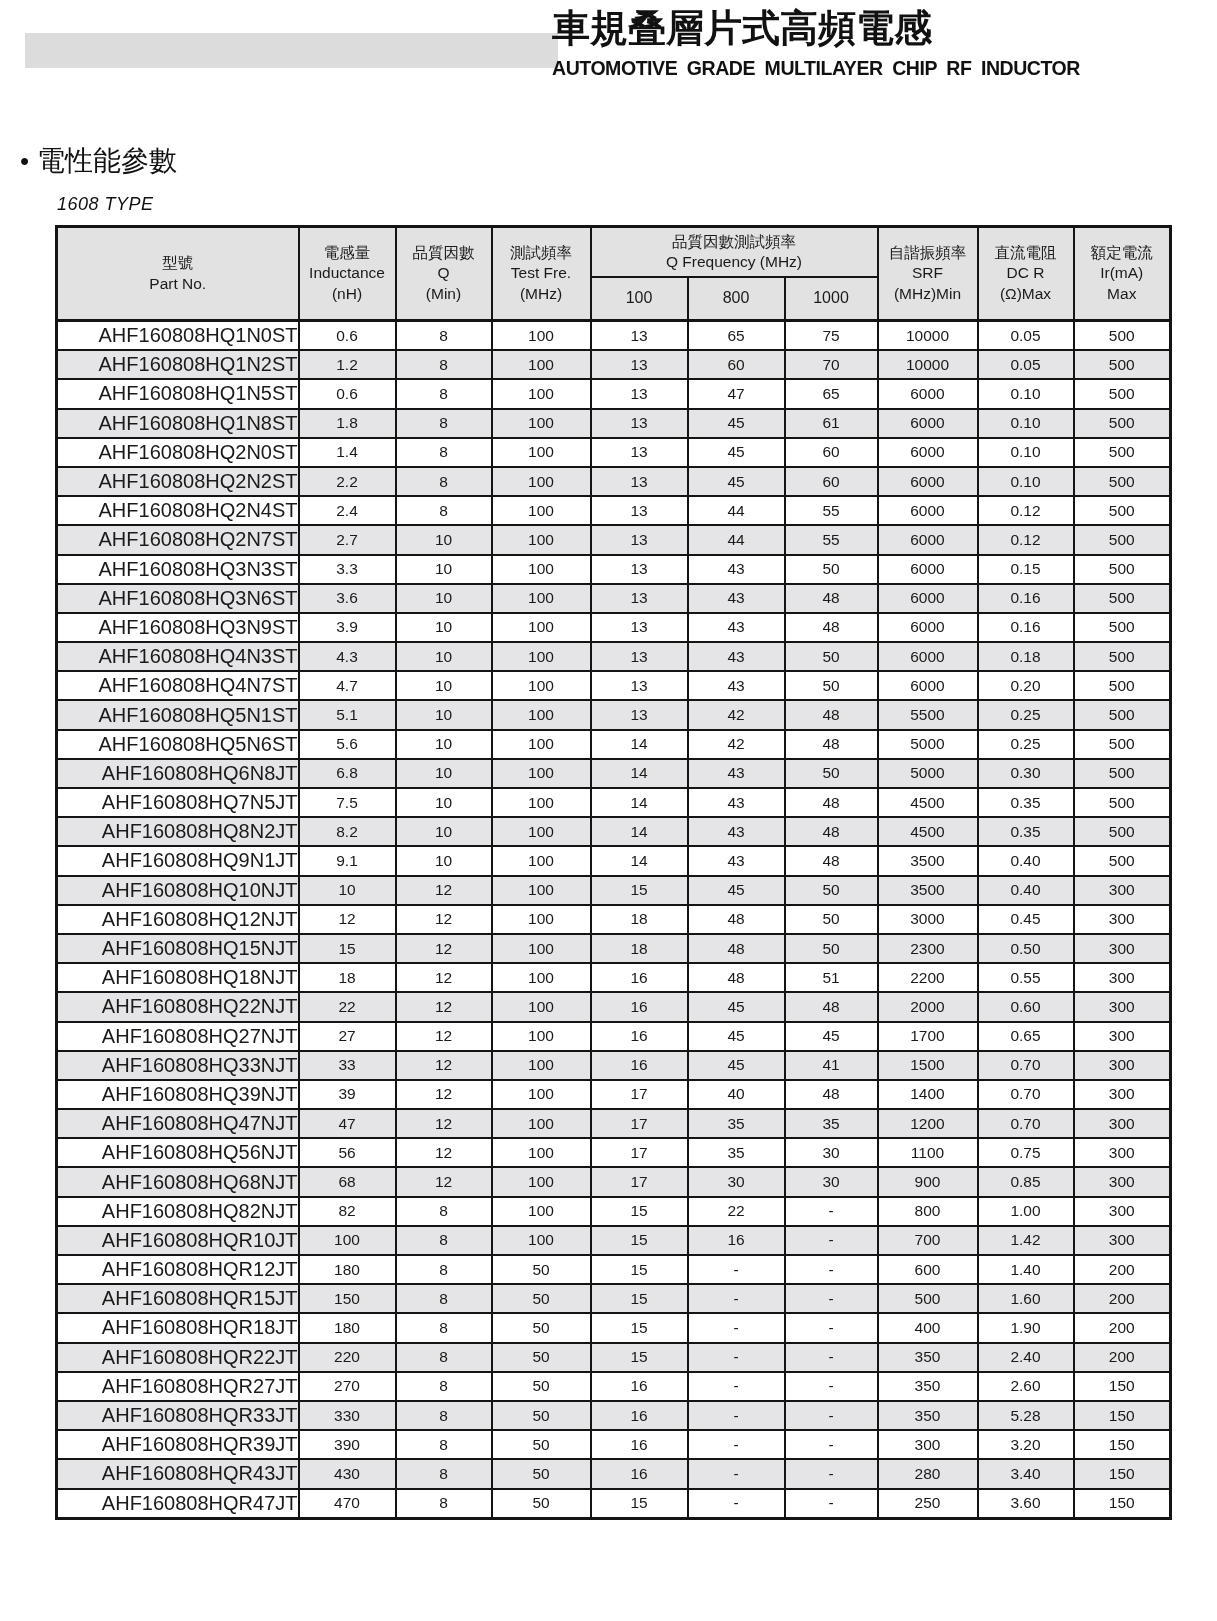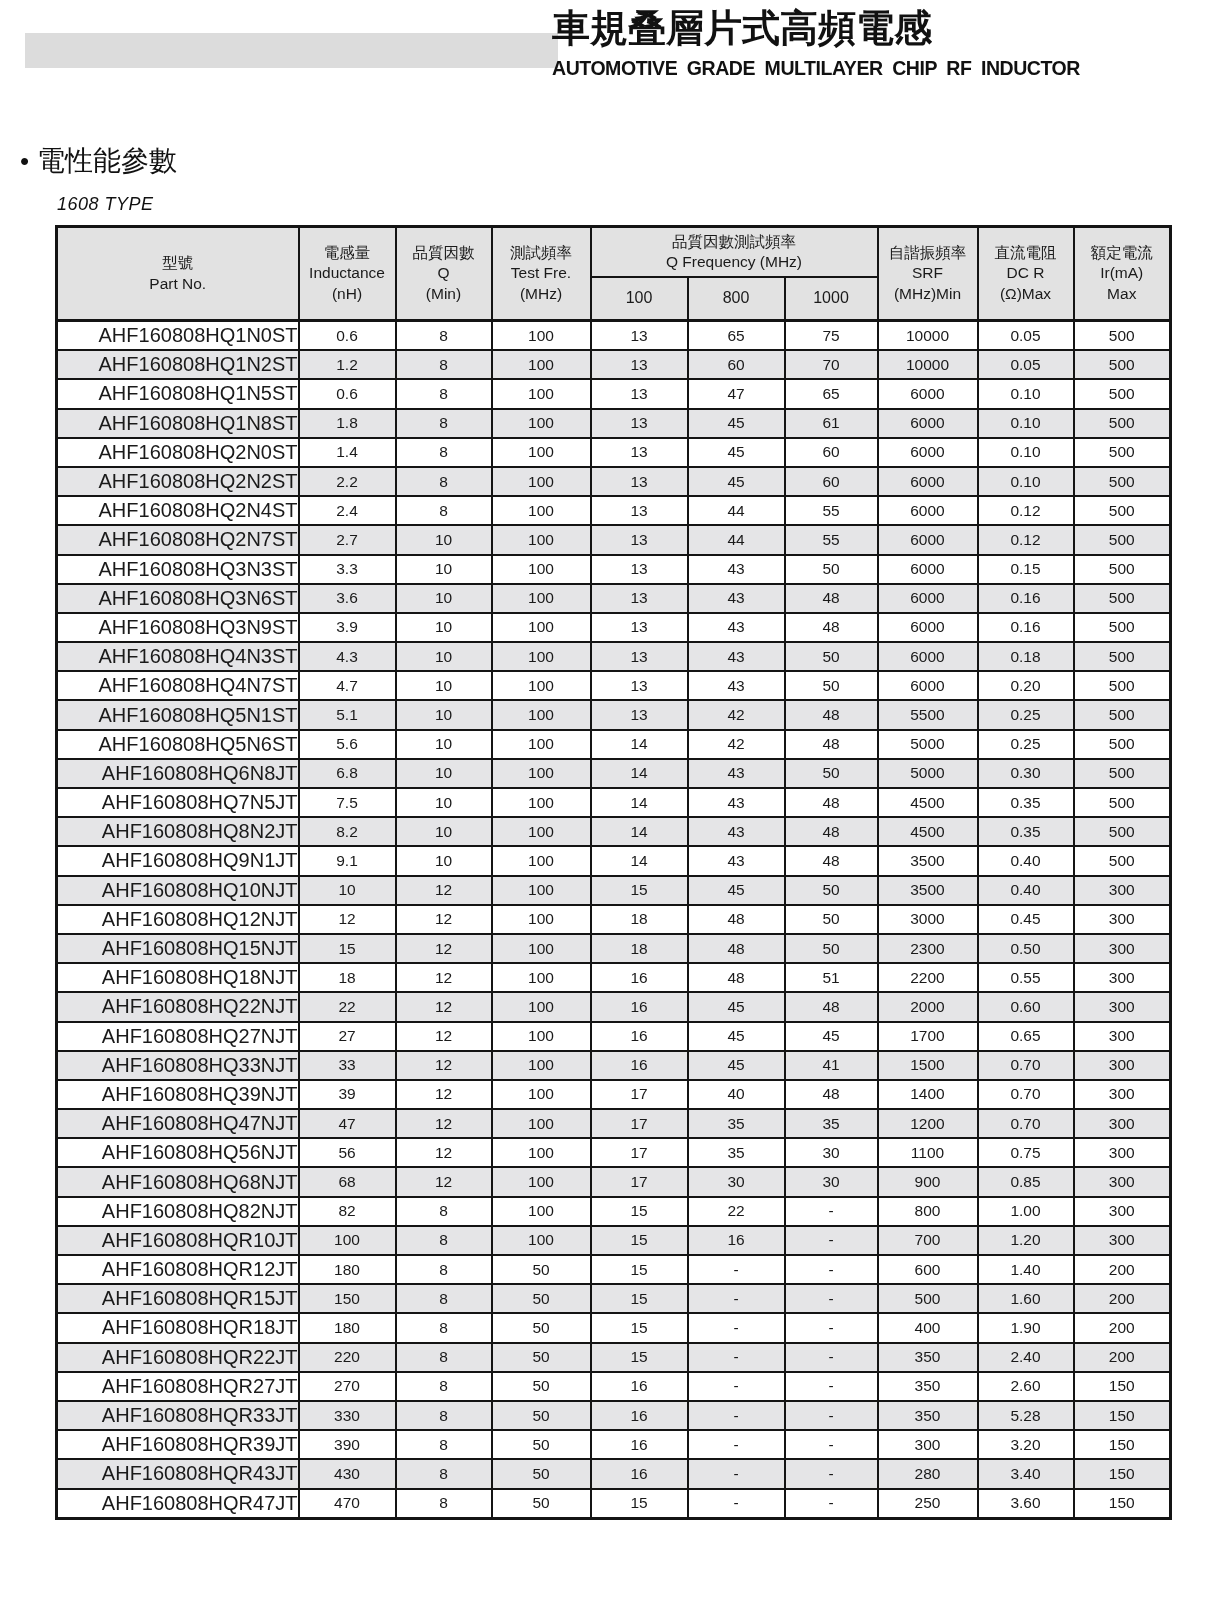--- a/index.html
+++ b/index.html
@@ -518,21 +518,21 @@
         </tr>
         <tr class="stripe">
           <td>AHF160808HQR10JT</td>
           <td>100</td>
           <td>8</td>
           <td>100</td>
           <td>15</td>
           <td>16</td>
           <td>-</td>
           <td>700</td>
-          <td>1.20</td>
+          <td>1.42</td>
           <td>300</td>
         </tr>
         <tr>
           <td>AHF160808HQR12JT</td>
           <td>180</td>
           <td>8</td>
           <td>50</td>
           <td>15</td>
           <td>-</td>
           <td>-</td>

